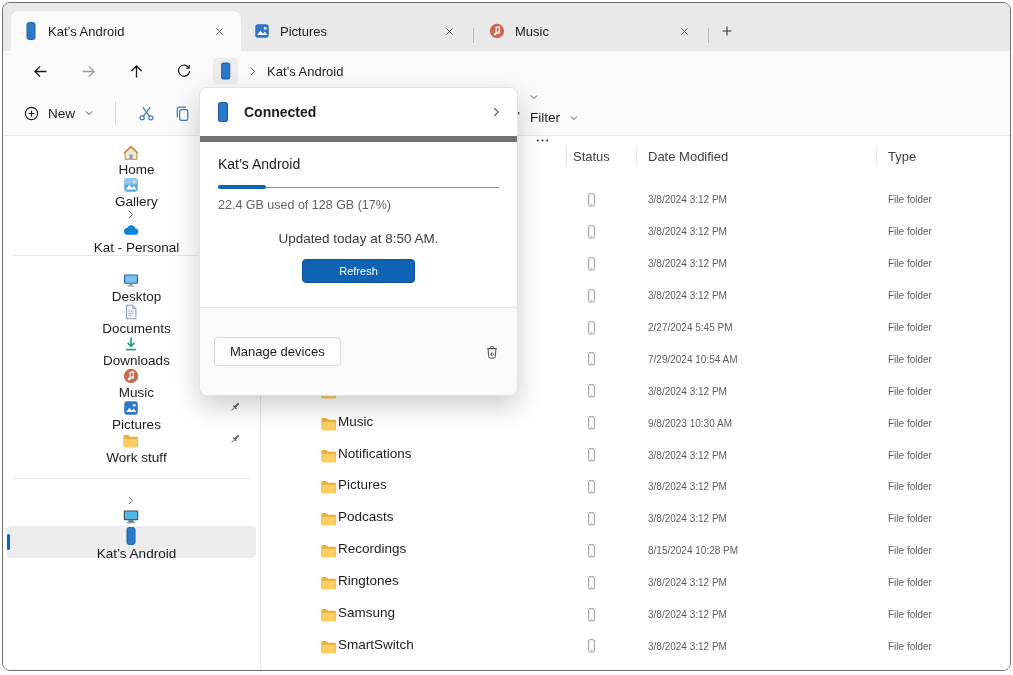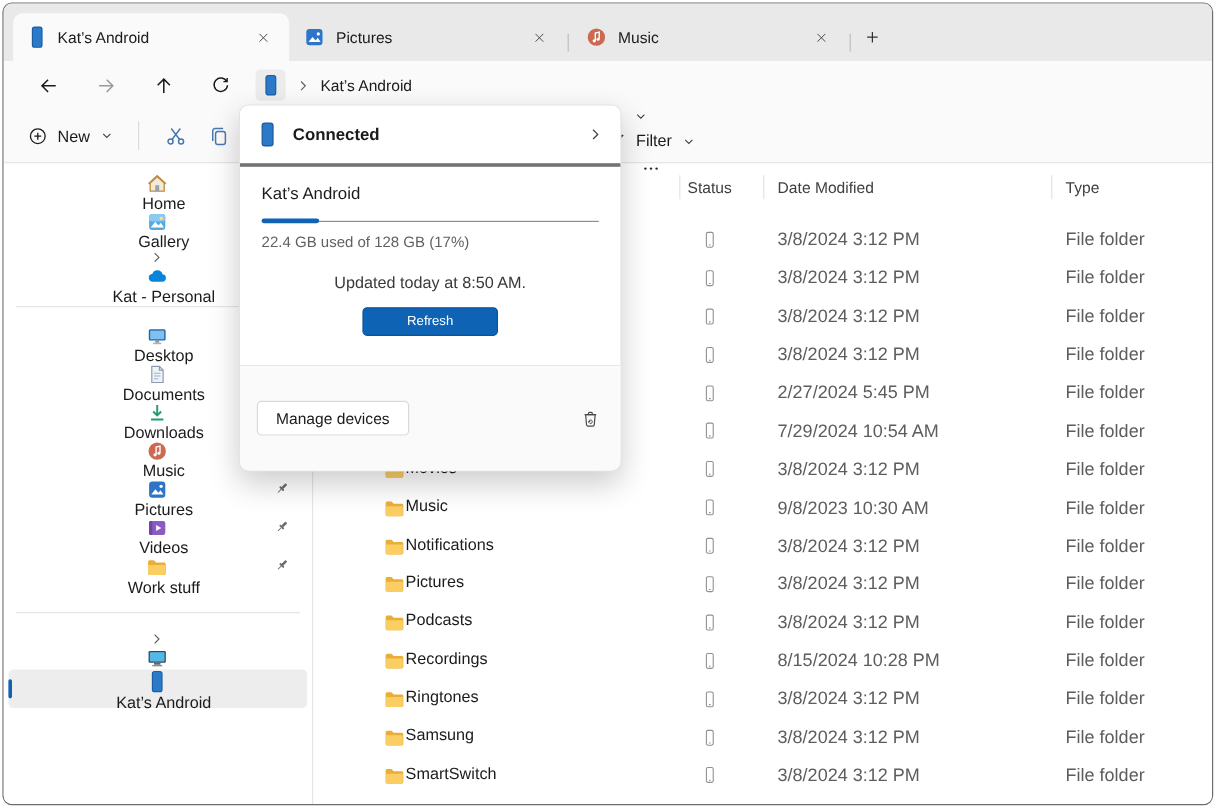--- a/index.html
+++ b/index.html
@@ -51,25 +51,25 @@
   .filearea { flex:1 1 auto; position:relative; }
   .listheader, .frow { display:grid; grid-template-columns:305px 70px 240px 1fr; align-items:center; }
   .listheader { height:40px; font-size:13px; color:#3f3f3f; }
   .hcell { position:relative; height:100%; display:flex; align-items:center; }
   .hcell.sep::before { content:""; position:absolute; left:0; top:10px; height:20px; width:1px; background:#e4e4e4; }
   .h-status { padding-left:7px; } .h-date { padding-left:12px; } .h-type { padding-left:12px; }
   .rows { margin-top:8px; }
   .frow { height:31.9px; font-size:13.5px; }
   .fname { display:flex; gap:0; padding-left:58px; overflow:hidden; white-space:nowrap; }
   .fstatus { display:flex; justify-content:center; transform:translateX(-10px); }
-  .fdate, .ftype { padding-left:12px; color:#5d5d5d; font-size:15px; white-space:nowrap; }
+  .fdate, .ftype { padding-left:12px; color:#5d5d5d; font-size:10px; white-space:nowrap; }
   
   .popup { position:absolute; left:196px; top:84px; width:319px; z-index:50; background:#fff;
            border:1px solid #e3e3e3; border-radius:8px; box-shadow:0 10px 26px rgba(0,0,0,.20); }
-  .pheader { display:flex; align-items:center; gap:12px; padding:13px 14px; border-bottom:3px solid #737373;justify-content:space-between; }
+  .pheader { display:flex; align-items:center; gap:12px; padding:13px 14px; border-bottom:6px solid #737373;justify-content:space-between; }
   .pheader .ptitle { font-size:14px; font-weight:bold; }
   .pheader .chev { margin-left:auto; display:flex; }
   .pbody { padding:14px 18px 4px 18px; }
   .devname { font-size:14px; }
   .track { position:relative; height:4px; margin-top:13px; }
   .track::before { content:""; position:absolute; left:0; right:0; top:1.5px; height:1.5px; background:#8f8f8f; }
   .fill { position:absolute; left:0; top:0; height:4px; background:var(--accent,#0f63b5); border-radius:2px; }
   .storagetext { margin-top:9px; font-size:12.5px; color:#616161; }
   .updatedtext { margin-top:19px; text-align:center; font-size:13.5px; color:#3a3a3a; }
   .refreshbtn { display:block; margin:13px auto 20px auto; padding:5px 36px; font-size:11px;
@@ -375,40 +375,20 @@
                   <rect x="8.5" y="2.6" width="3" height="7" rx="1"></rect>
                   <rect x="6.6" y="9.2" width="6.8" height="2.3" rx="1.1"></rect>
                   <rect x="9.5" y="11.5" width="1.1" height="5.3"></rect>
                 </g>
               </svg>
             </span>
           </div>
           <div class="sbitem">
             <span class="expander"></span>
             <span class="icon">
-              <svg width="18" height="18" viewBox="0 0 20 20">
-                <rect x="2.5" y="3.5" width="15" height="13" rx="2.2" fill="#8a5bc0"></rect>
-                <rect x="2.5" y="3.5" width="3" height="13" rx="1.2" fill="#6f44a3"></rect>
-                <path d="M9 7.2l4.8 2.8L9 12.8z" fill="#fff"></path>
-              </svg>
-            </span>
-            <span>Videos</span>
-            <span class="pin">
-              <svg width="14" height="14" viewBox="0 0 20 20">
-                <g transform="rotate(45 10 10)" fill="#6b6b6b">
-                  <rect x="8.5" y="2.6" width="3" height="7" rx="1"></rect>
-                  <rect x="6.6" y="9.2" width="6.8" height="2.3" rx="1.1"></rect>
-                  <rect x="9.5" y="11.5" width="1.1" height="5.3"></rect>
-                </g>
-              </svg>
-            </span>
-          </div>
-          <div class="sbitem">
-            <span class="expander"></span>
-            <span class="icon">
               <svg width="19" height="19" viewBox="0 0 20 20">
                 <path d="M2.5 5.6c0-.9.6-1.5 1.5-1.5h3.7l1.8 1.9h7c.9 0 1.5.6 1.5 1.5v8c0 .9-.6 1.5-1.5 1.5H4c-.9 0-1.5-.6-1.5-1.5z" fill="#e9ae3a"></path>
                 <path d="M2.5 8.2H17.5v7.3c0 .9-.6 1.5-1.5 1.5H4c-.9 0-1.5-.6-1.5-1.5z" fill="#fbce63"></path>
               </svg>
             </span>
             <span>Work stuff</span>
           </div>
           <div class="sbdivider"></div>
           <div class="sbitem">
             <span class="expander">

